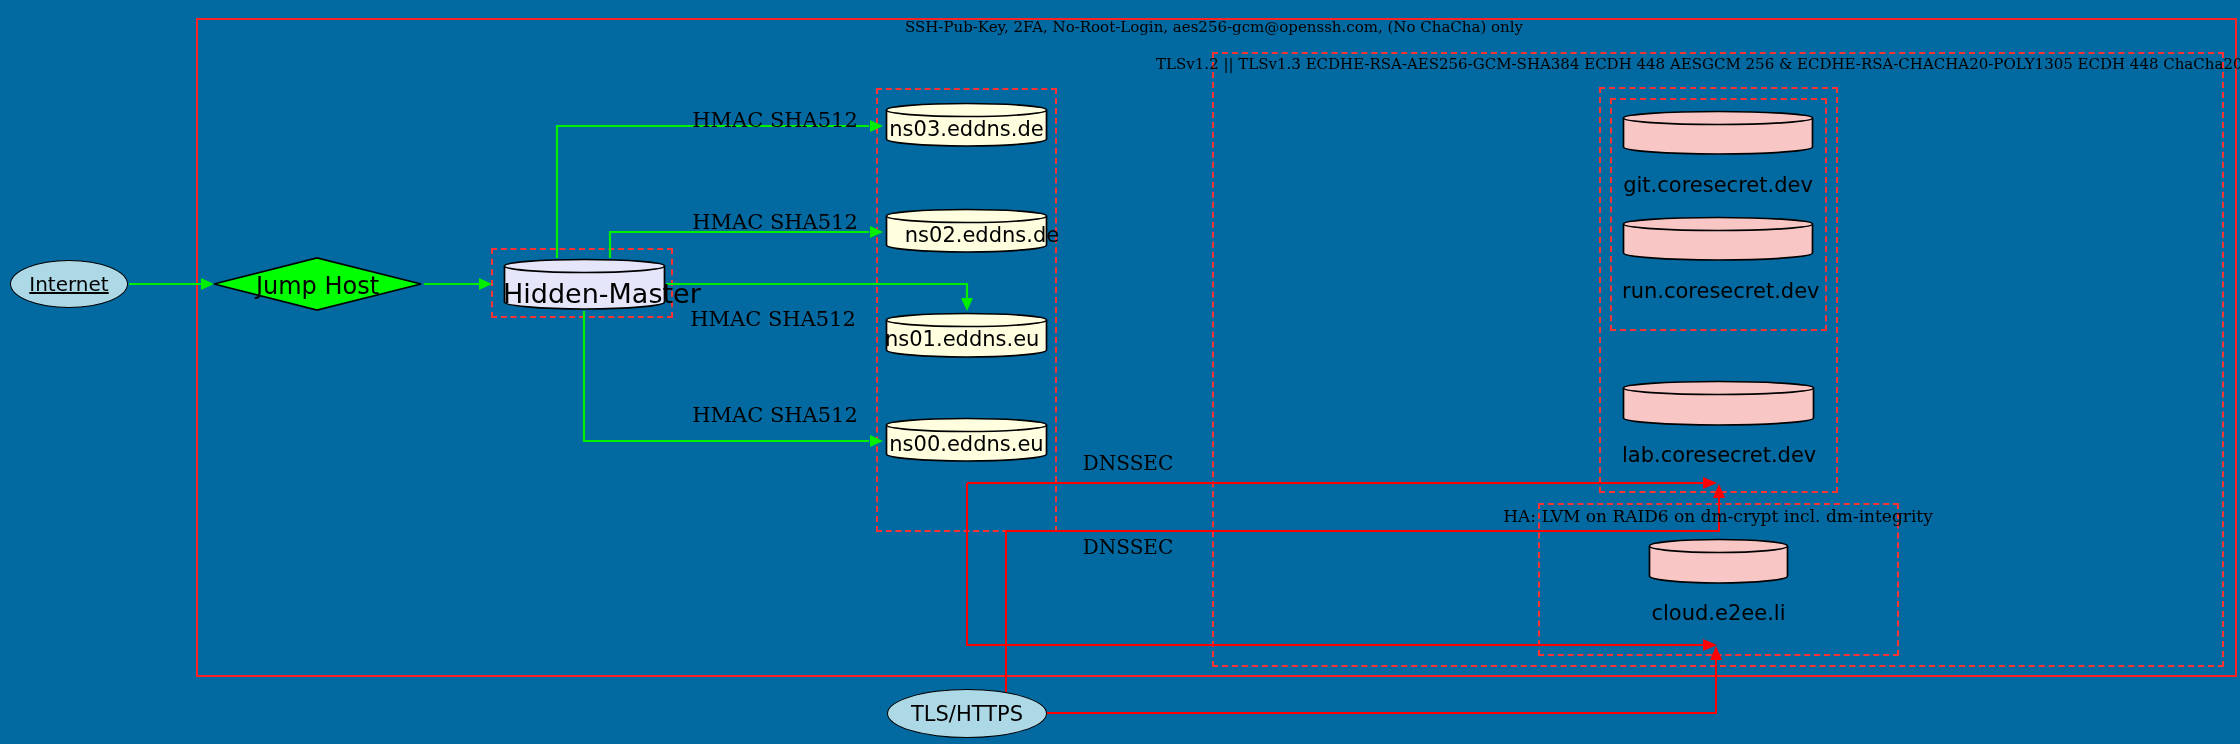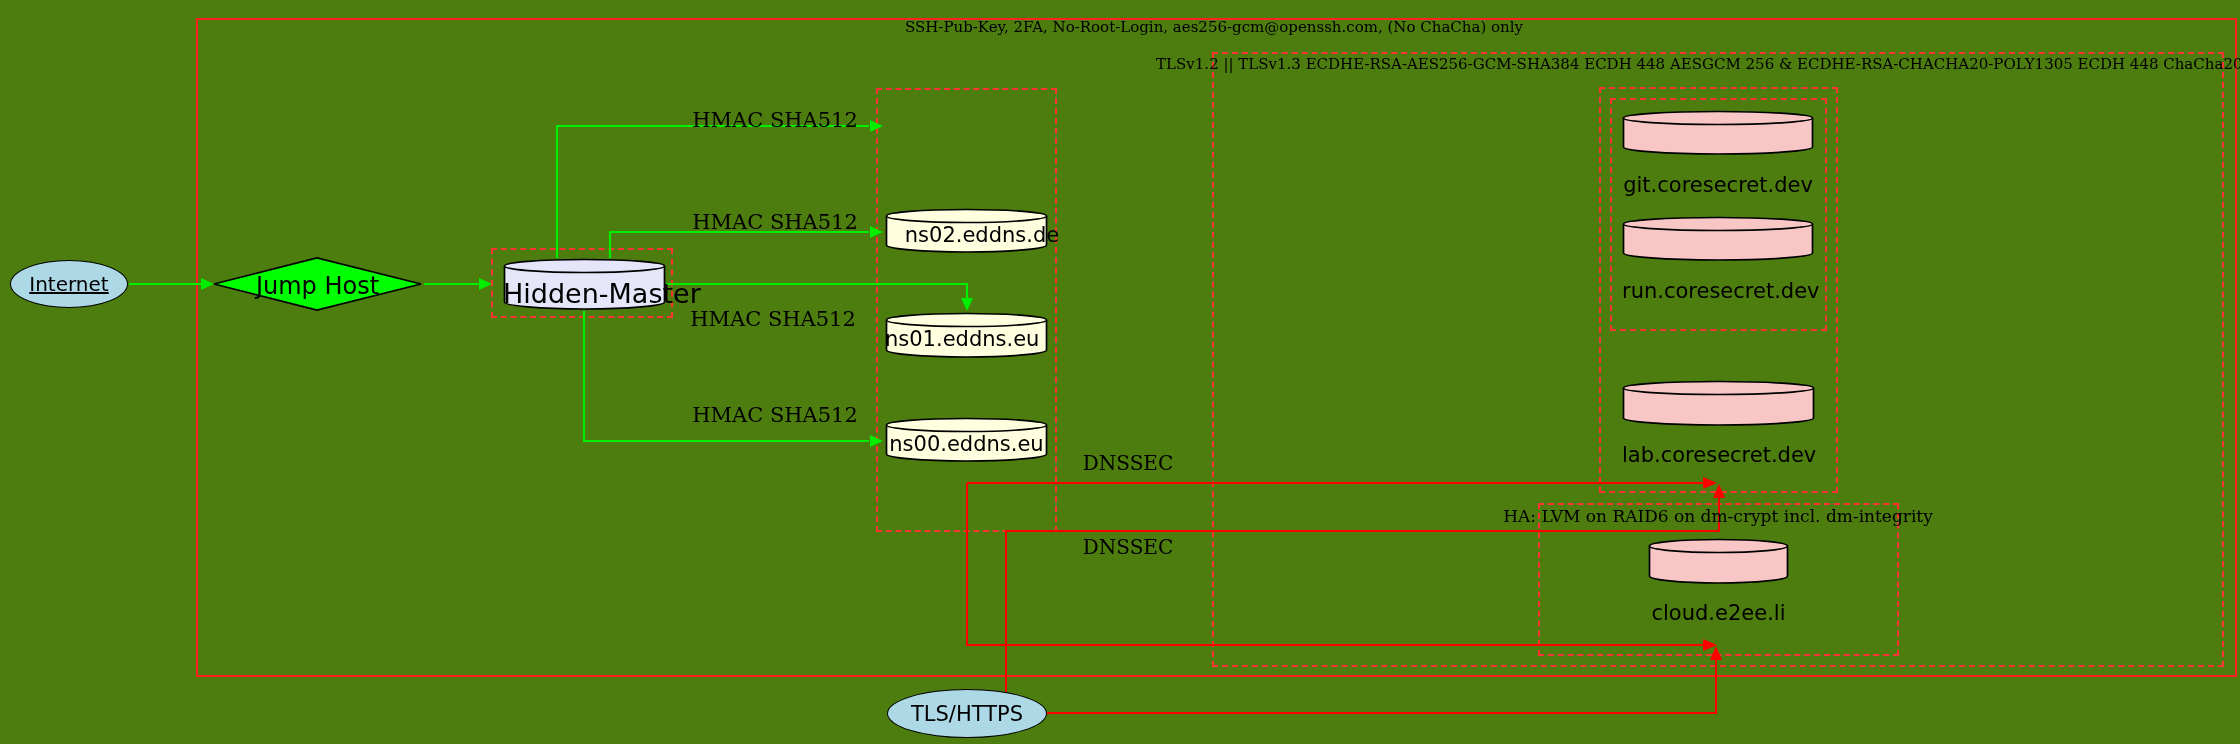--- a/index.html
+++ b/index.html
@@ -1,16 +1,16 @@
 <!DOCTYPE html>
 <html><head>
 <meta charset="utf-8">
 <style>
   html,body{margin:0;padding:0;background:#ffffff;}
-  #canvas{position:relative;width:2240px;height:744px;background:#4d7c0f;overflow:hidden;
+  #canvas{position:relative;width:2240px;height:744px;background:#0369a1;overflow:hidden;
           font-family:"DejaVu Sans",sans-serif;}
   
   .box{position:absolute;box-sizing:border-box;z-index:1;}
   .box.solid{border:2px solid #ff2222;}
   .box.dashed{border:2px dashed #ff3333;}
   #box-ssh {left:196px;top:18px;width:2041px;height:659px;}
   #box-tls {left:1212px;top:52px;width:1012px;height:615px;}
   #box-ns  {left:876px;top:88px;width:181px;height:444px;}
   #box-hm  {left:491px;top:248px;width:182px;height:70px;}
   #box-core-outer{left:1599px;top:87px;width:239px;height:406px;}
@@ -119,20 +119,27 @@
   </div>
 
   <div class="node cyl lav" id="cyl-hm">
       <svg width="163" height="53" viewBox="0 0 163 53" style="position: absolute; left: 0px; top: 0px;">
         <path d="M1.5 8 V44 A 80 7 0 0 0 161.5 44 V8" fill="#e6e6fa" stroke="#000" stroke-width="1.7"></path>
         <ellipse cx="81.5" cy="8" rx="80" ry="6.5" fill="#e6e6fa" stroke="#000" stroke-width="1.7"></ellipse>
       </svg>
     <span class="label">Hidden-Master</span>
   </div>
 
+  <div class="node cyl ns" id="cyl-ns03">
+      <svg width="163" height="46" viewBox="0 0 163 46" style="position: absolute; left: 0px; top: 0px;">
+        <path d="M1.5 8 V37 A 80 7 0 0 0 161.5 37 V8" fill="#ffffe0" stroke="#000" stroke-width="1.7"></path>
+        <ellipse cx="81.5" cy="8" rx="80" ry="6.5" fill="#ffffe0" stroke="#000" stroke-width="1.7"></ellipse>
+      </svg>
+    <span class="label">ns03.eddns.de</span>
+  </div>
   <div class="node cyl ns" id="cyl-ns02">
       <svg width="163" height="46" viewBox="0 0 163 46" style="position: absolute; left: 0px; top: 0px;">
         <path d="M1.5 8 V37 A 80 7 0 0 0 161.5 37 V8" fill="#ffffe0" stroke="#000" stroke-width="1.7"></path>
         <ellipse cx="81.5" cy="8" rx="80" ry="6.5" fill="#ffffe0" stroke="#000" stroke-width="1.7"></ellipse>
       </svg>
     <span class="label">ns02.eddns.de</span>
   </div>
   <div class="node cyl ns" id="cyl-ns01">
       <svg width="163" height="47" viewBox="0 0 163 47" style="position: absolute; left: 0px; top: 0px;">
         <path d="M1.5 8 V38 A 80 7 0 0 0 161.5 38 V8" fill="#ffffe0" stroke="#000" stroke-width="1.7"></path>

